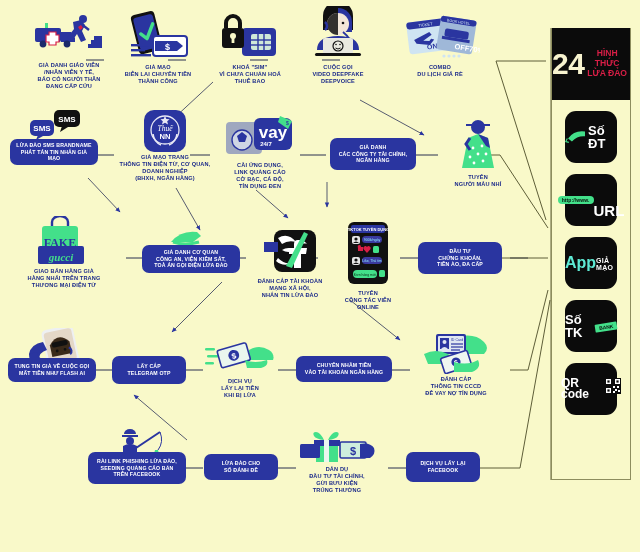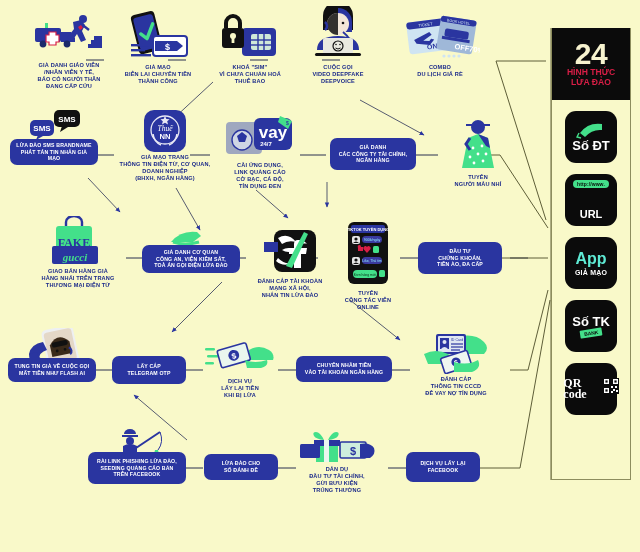--- a/index.html
+++ b/index.html
@@ -56,55 +56,55 @@
     position: absolute;
     left: 551px; top: 28px;
     width: 80px; height: 452px;
     border: 1px solid #8d8d5e;
     background: #f9f9c9;
     display: flex; flex-direction: column; align-items: center;
   }
   #panel-head {
     width: 78px; height: 72px;
     background: #0b0b0b;
-    display: flex; flex-direction: column;
+    display: flex; flex-direction: row;
     align-items: center; justify-content: center;
     margin-top: -1px;
   }
   #panel-head .num {
     color: #f7f3cf; font-size: 30px; font-weight: bold;
     line-height: .92; letter-spacing: -.5px;
   }
   #panel-head .sub {
     color: #d81e46; font-size: 8.6px; font-weight: bold;
     line-height: 1.14; text-align: center; margin-top: 0;
     white-space: pre-line;
   }
   .tile {
     width: 52px; height: 52px;
     background: #0b0b0b;
     border-radius: 11px;
     margin-top: 11px;
-    display: flex; flex-direction: column;
+    display: flex; 
     align-items: center; justify-content: center;
     position: relative;
   }
   .tile .t-main { color: #ffffff; font-size: 13px; font-weight: bold; line-height: 1; }
   .tile .t-green { color: #5eead4; font-size: 16px; font-weight: bold; line-height: 1; }
   .tile .t-small { color: #ffffff; font-size: 7px; font-weight: bold; margin-top: 2px; letter-spacing: .2px;}
   .tile .t-url {
     background: #43e08a; color: #08120b; font-size: 5px; font-weight: bold;
     border-radius: 6px; padding: 1px 4px; margin-bottom: 1px; letter-spacing: .1px;
   }
   .bankchip {
     background: #43e08a; color: #0b0b0b; font-size: 5px; font-weight: bold;
     padding: 1px 4px; transform: rotate(-9deg); margin-top: 1px;
     border-radius: 1px;
   }
-  .qrwrap { display:flex; align-items:flex-start; gap:16px;font-family:Liberation Serif, serif; }
+  .qrwrap { display:flex; align-items:flex-start; gap:16px; }
   .qrtxt { color:#fff; font-size:12px; font-weight:bold; line-height:.95; text-align:left;}
 </style>
 </head>
 <body>
 
 <div id="stage">
 
   <svg class="layer" viewBox="0 0 640 552">
     <defs>
       <marker id="ah" markerWidth="7" markerHeight="7" refX="5.4" refY="2.6" orient="auto">
@@ -338,21 +338,21 @@
           <circle cx="32" cy="38" r="1.4"></circle>
         <circle cx="16" cy="41" r="1.4"></circle>
           <circle cx="29" cy="45" r="1.4"></circle>
         <circle cx="20" cy="47" r="1.4"></circle>
       </g>
     </svg>
     <div class="cap">TUYỂN
 NGƯỜI MẪU NHÍ</div>
   </div>
 
-  <div class="node" style="left:22px; top:216px; width:112px;">
+  <div class="node" style="left:8px; top:216px; width:112px;">
     <svg width="72" height="50" viewBox="0 0 72 50">
       <rect x="14" y="10" width="36" height="30" rx="3" fill="#43e08a"></rect>
       <path d="M24,10 v-4 a8,6 0 0 1 16,0 v4" stroke="#2a35a0" stroke-width="2.4" fill="none"></path>
       <text x="32" y="31" font-size="12" font-weight="bold" fill="#2a35a0" text-anchor="middle" font-family="Liberation Serif, serif">FAKE</text>
       <rect x="10" y="30" width="46" height="18" rx="2" fill="#2a35a0"></rect>
       <text x="33" y="45" font-size="11" font-weight="bold" fill="#43e08a" text-anchor="middle" font-family="Liberation Serif, serif" font-style="italic">gucci</text>
     </svg>
     <div class="cap">GIAO BÁN HÀNG GIẢ
 HÀNG NHÁI TRÊN TRANG
 THƯƠNG MẠI ĐIỆN TỬ</div>
@@ -536,21 +536,21 @@
     <div class="tile">
       <svg width="30" height="16" viewBox="0 0 30 16">
         <path d="M26,1 q-14,-2 -22,9 l5,4 q7,-8 17,-7z" fill="#43e08a"></path>
         <path d="M3,10 l-2,4 4,1" stroke="#43e08a" stroke-width="1.4" fill="none"></path>
       </svg>
       <div class="t-main">Số ĐT</div>
     </div>
 
     <div class="tile">
       <div class="t-url">http://www.</div>
-      <div class="t-main" style="font-size:11px;margin-top:20px;">URL</div>
+      <div class="t-main" style="font-size:15px;margin-top:20px;">URL</div>
     </div>
 
     <div class="tile">
       <div class="t-green">App</div>
       <div class="t-small">GIẢ MẠO</div>
     </div>
 
     <div class="tile">
       <div class="t-main">Số TK</div>
       <div class="bankchip">BANK</div>

